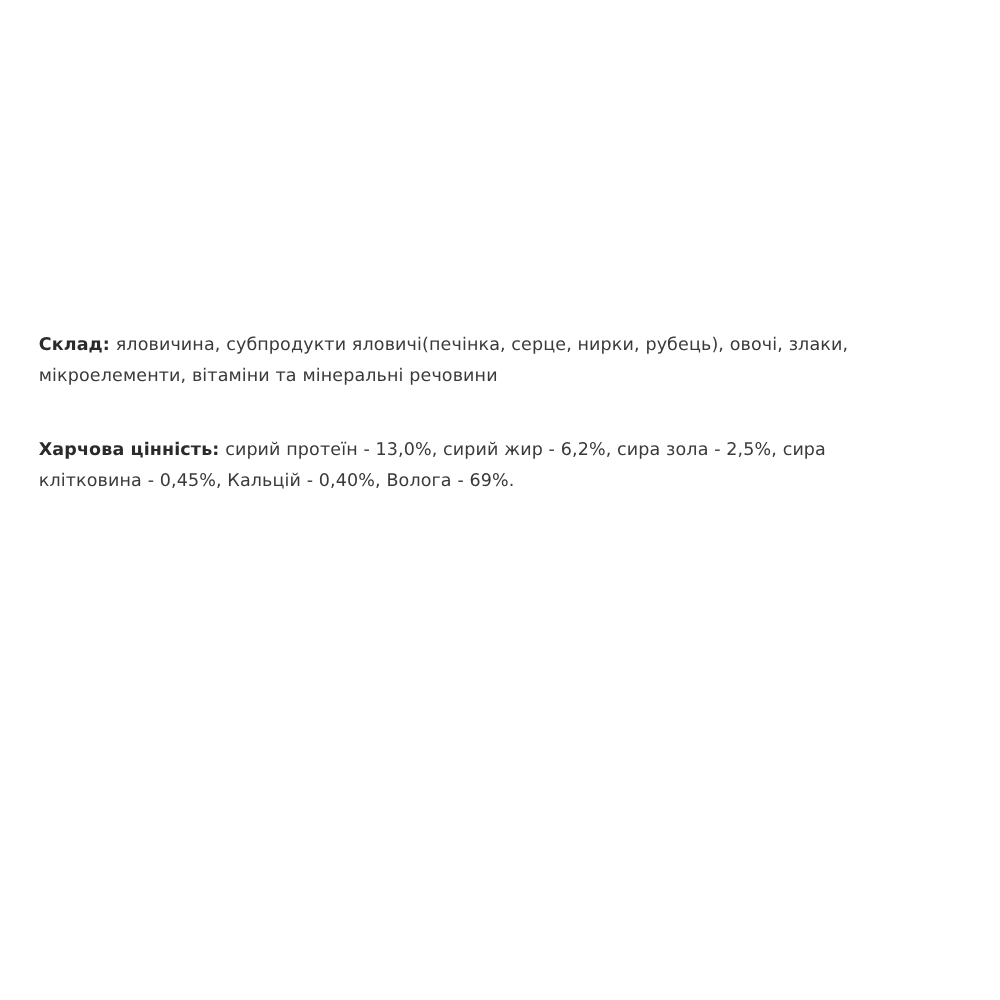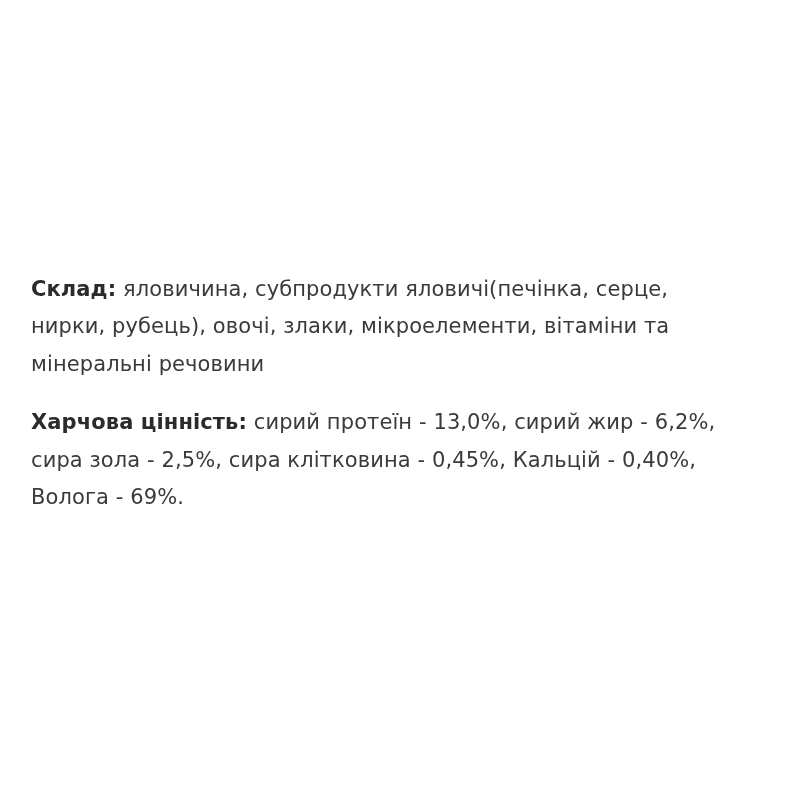--- a/index.html
+++ b/index.html
@@ -15,28 +15,28 @@
     overflow: hidden;
   }
   .page {
     position: relative;
     width: 800px;
     height: 800px;
     box-sizing: border-box;
     padding: 250px 60px 0 31px;
   }
   .block {
-    font-size: 21px;
+    font-size: 14px;
     line-height: 1.78;
     color: #3a3a3a;
     letter-spacing: 0.1px;
     max-width: 718px;
   }
   .block + .block {
-    margin-top: 17px;
+    margin-top: 34px;
   }
   .label {
     font-weight: bold;
     color: #2b2b2b;
   }
   .body-text {
     font-weight: normal;
   }
   .block-composition { max-width: 690px; }
   .block-nutrition { max-width: 740px; }

